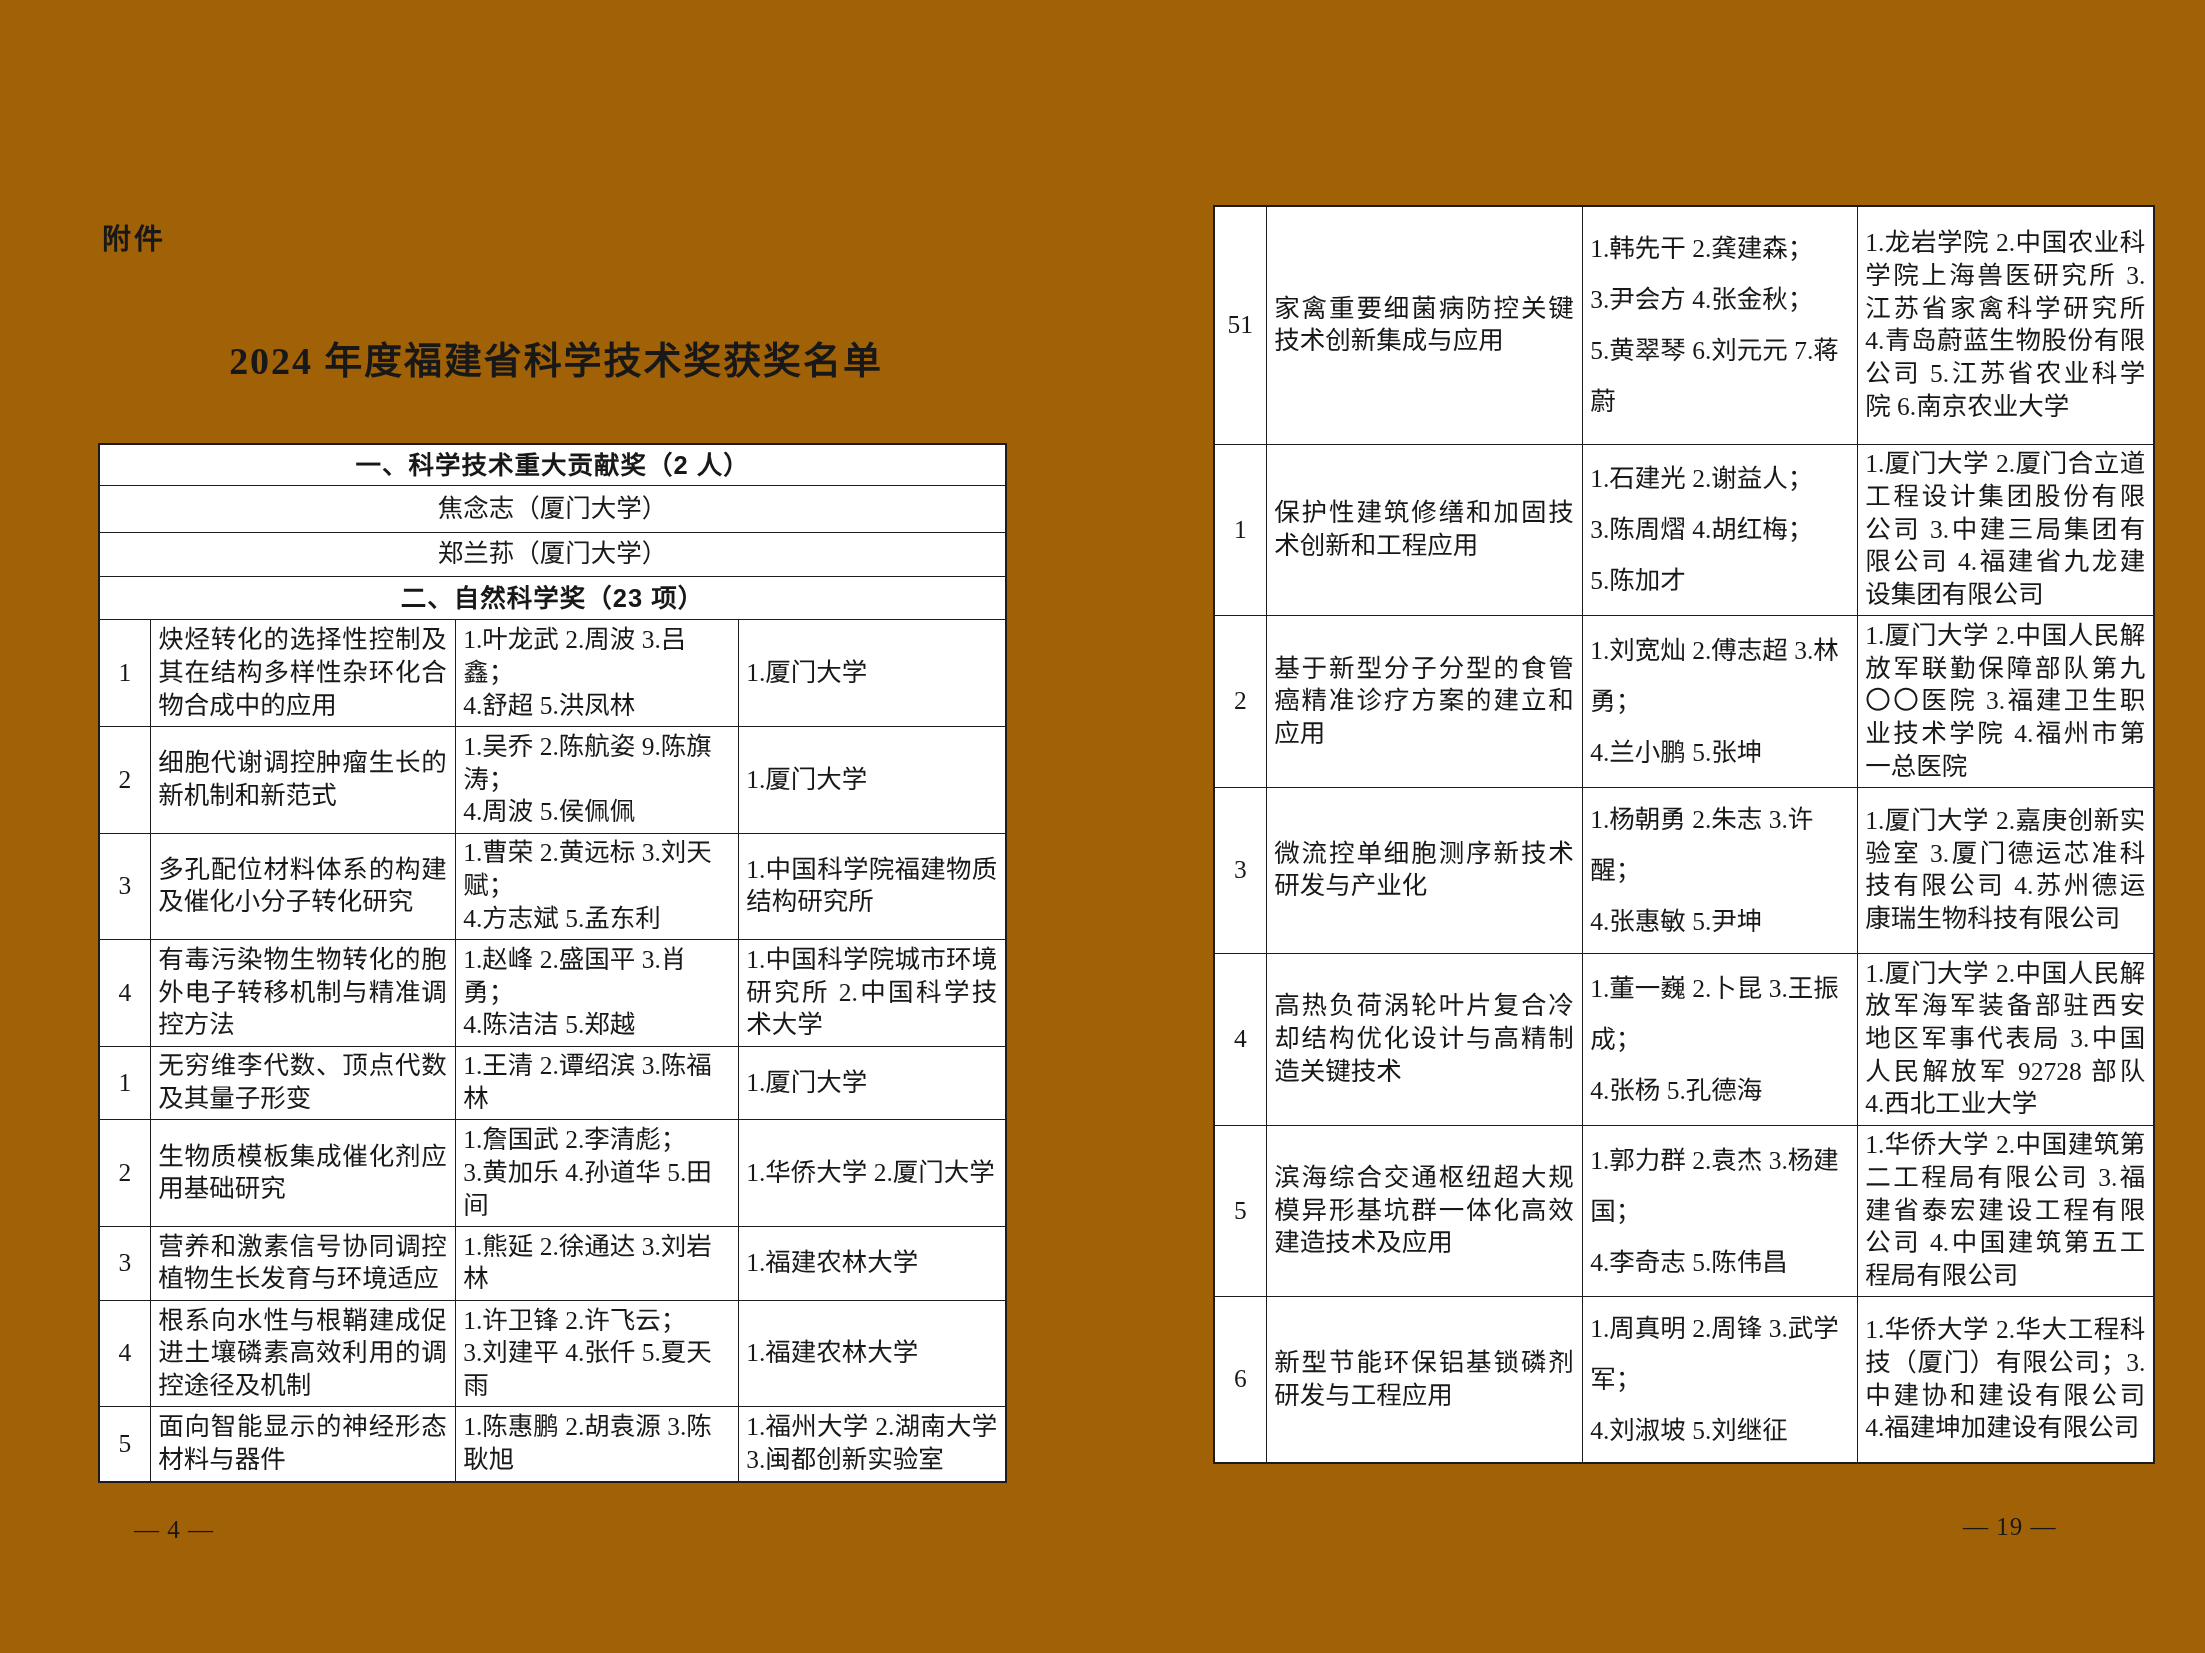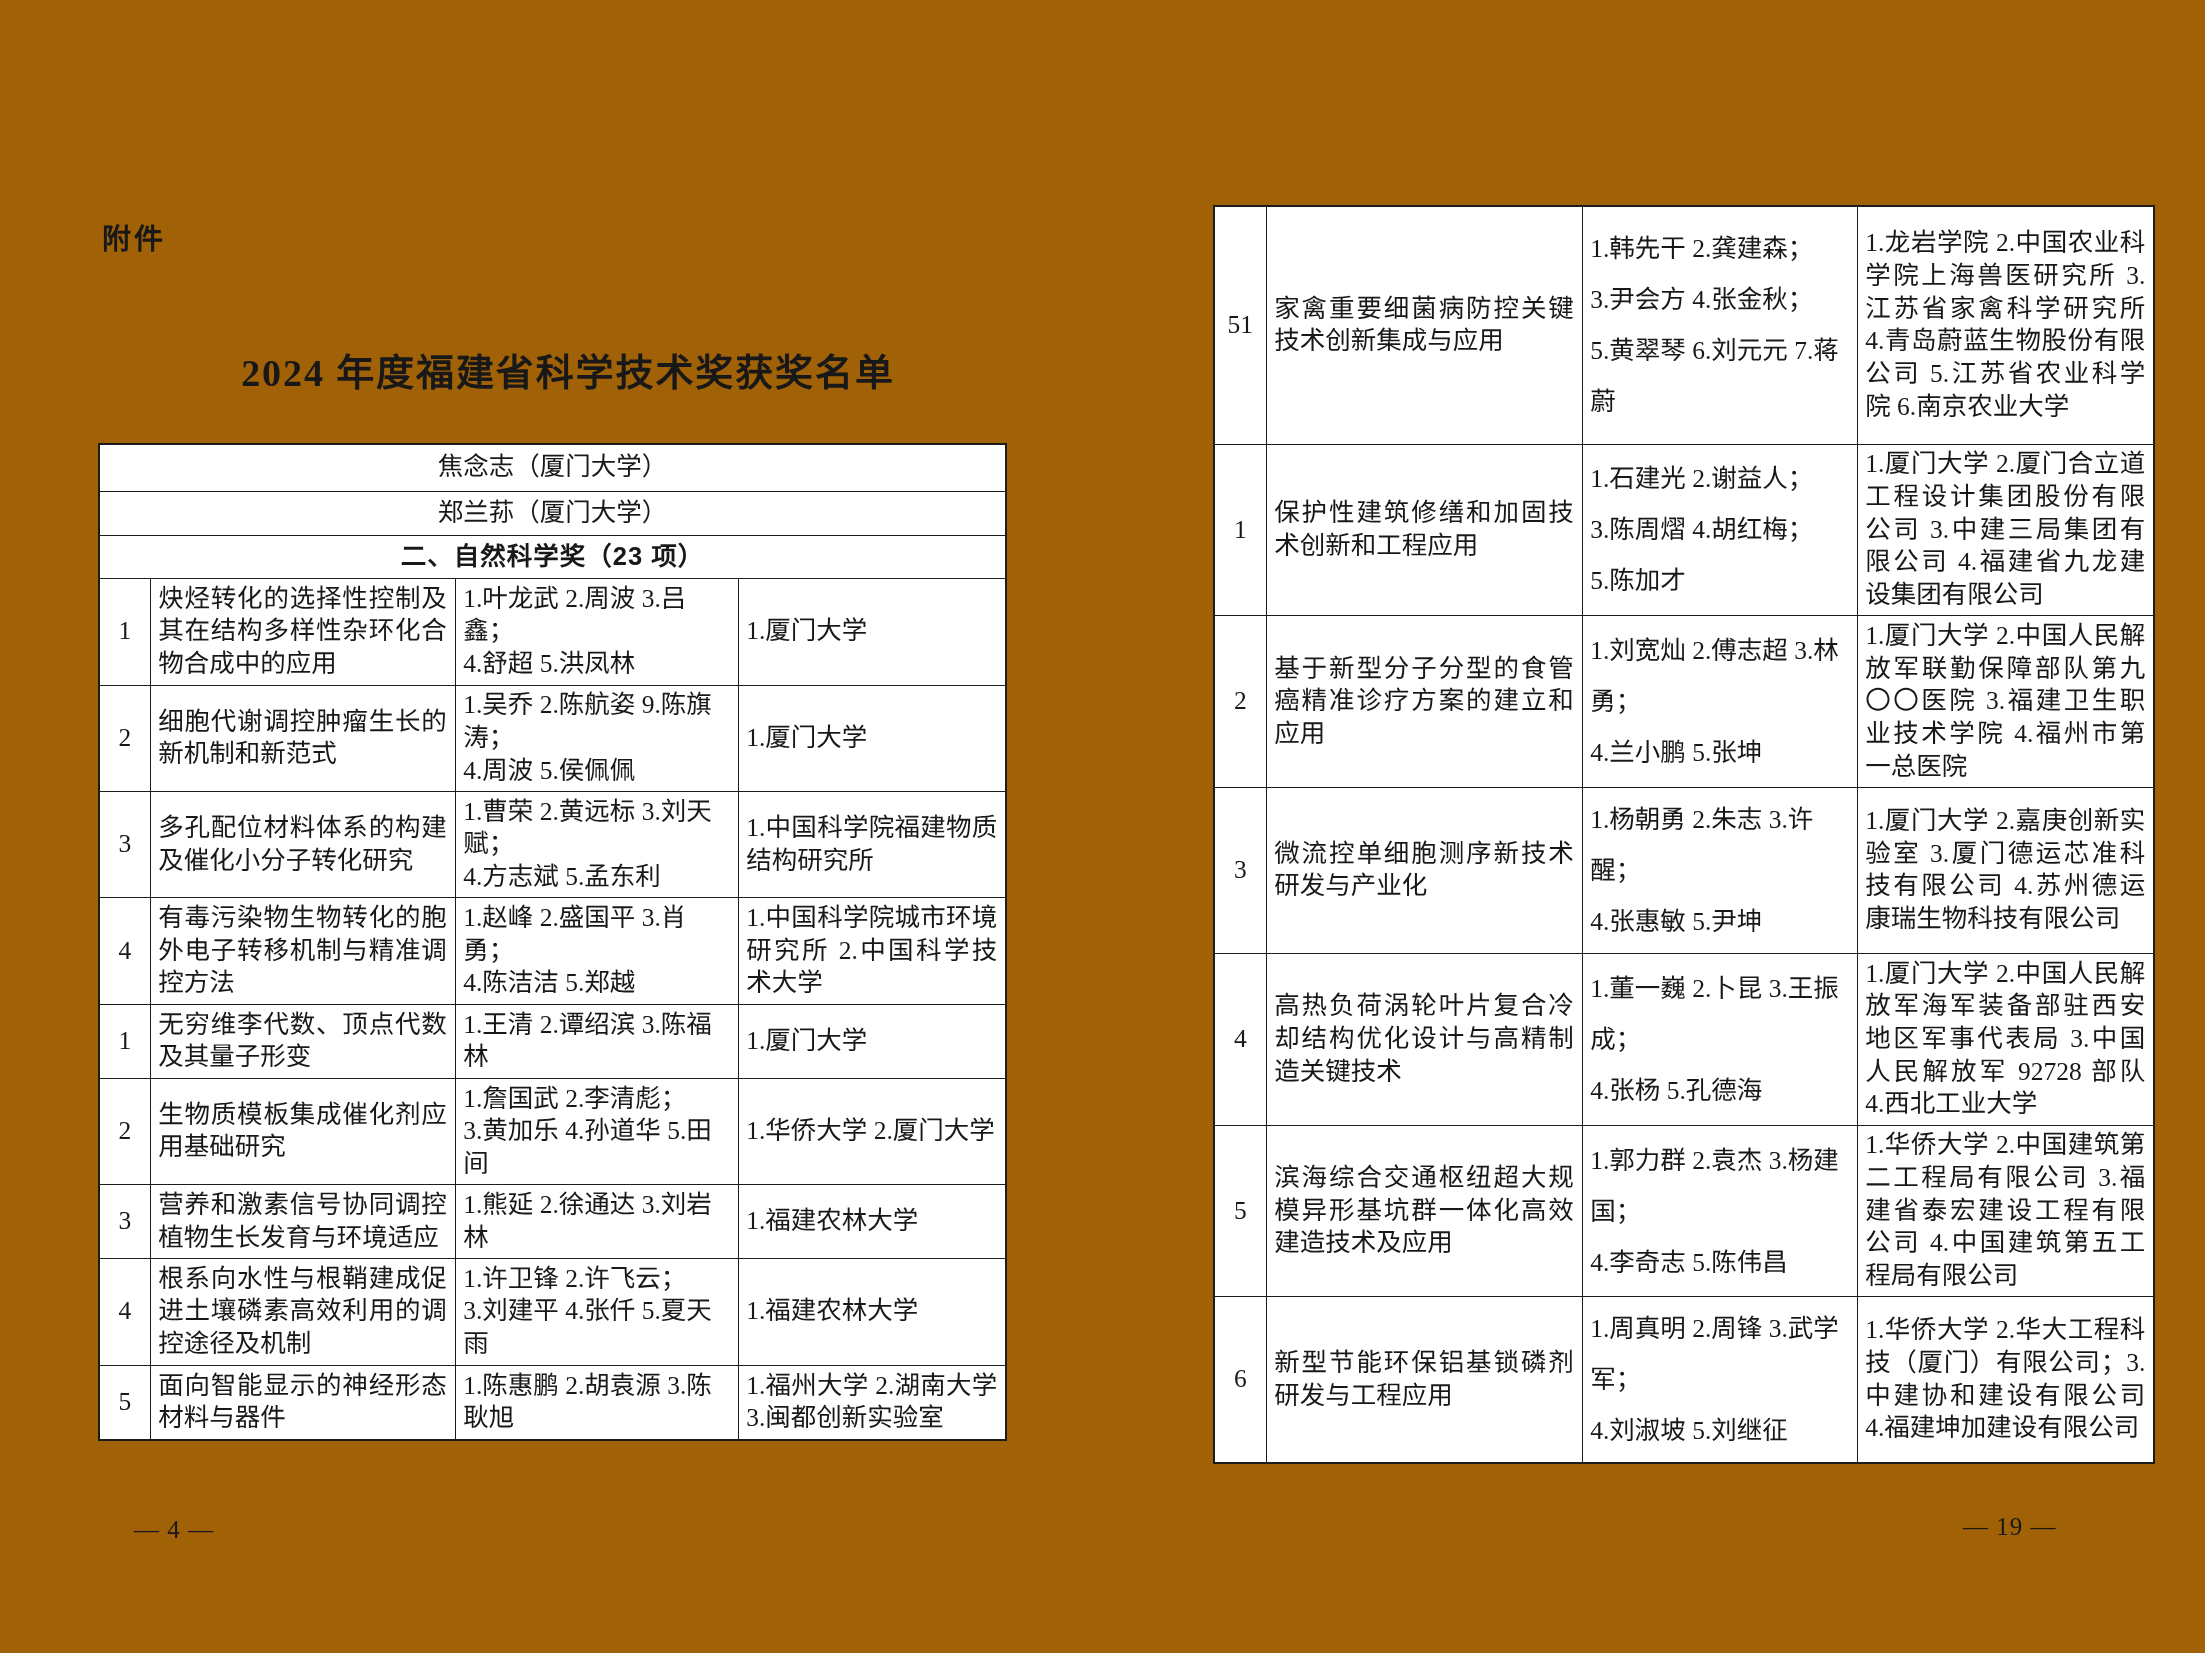--- a/index.html
+++ b/index.html
@@ -5,21 +5,21 @@
   html,body{margin:0;padding:0;background:#ffffff;}
   .canvas{
     position:relative;width:2205px;height:1654px;background:#a16207;
     font-family:"Liberation Serif","DejaVu Serif",serif;color:#181818;
   }
   .attachment{
     position:absolute;left:102px;top:215px;font-size:29px;font-weight:bold;
     font-family:"Liberation Sans","DejaVu Sans",sans-serif;letter-spacing:2.9px;
   }
   .doc-title{
-    position:absolute;left:98px;top:326px;width:908px;margin:16px;
+    position:absolute;left:98px;top:326px;width:908px;margin:4px;
     text-align:center;font-size:38px;font-weight:bold;letter-spacing:1.9px;
   }
   table.award{
     position:absolute;border-collapse:collapse;table-layout:fixed;background:#fff;
     border:2.4px solid #1c1c1c;
   }
   table.award td{
     border:1.4px solid #1c1c1c;padding:3.8px 7.7px;vertical-align:middle;
     font-size:25.5px;line-height:1.28;overflow:hidden;
   }
@@ -53,20 +53,23 @@
   <h1 class="doc-title">2024 年度福建省科学技术奖获奖名单</h1>
 
   <table class="award left-table">
     <colgroup>
       <col style="width:51px">
         <col style="width:305px">
         <col style="width:283px">
         <col style="width:268px">
     </colgroup>
     <tbody>
+      <tr style="height:41px">
+        <td class="band" colspan="4">一、科学技术重大贡献奖（2 人）</td>
+      </tr>
       <tr style="height:47px">
         <td class="center" colspan="4">焦念志（厦门大学）</td>
       </tr>
       <tr style="height:44px">
         <td class="center" colspan="4">郑兰荪（厦门大学）</td>
       </tr>
       <tr style="height:43px">
         <td class="band" colspan="4">二、自然科学奖（23 项）</td>
       </tr>
 

